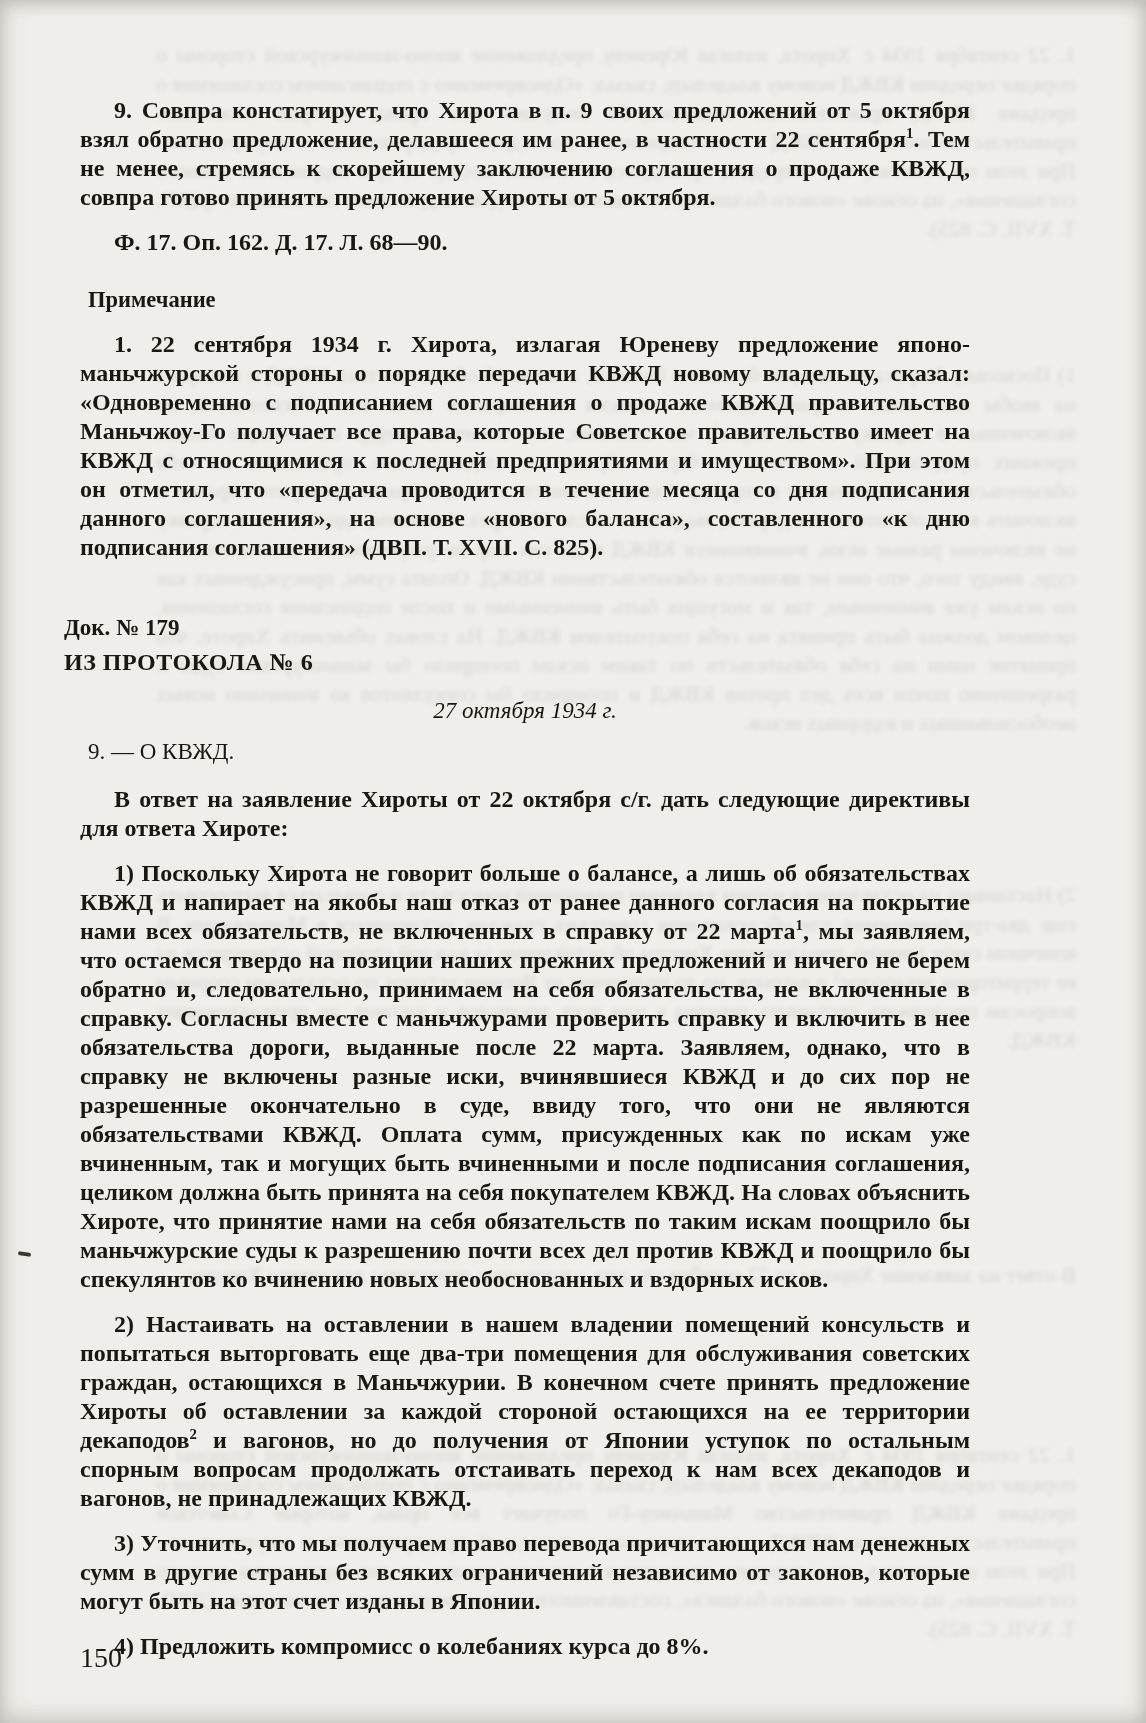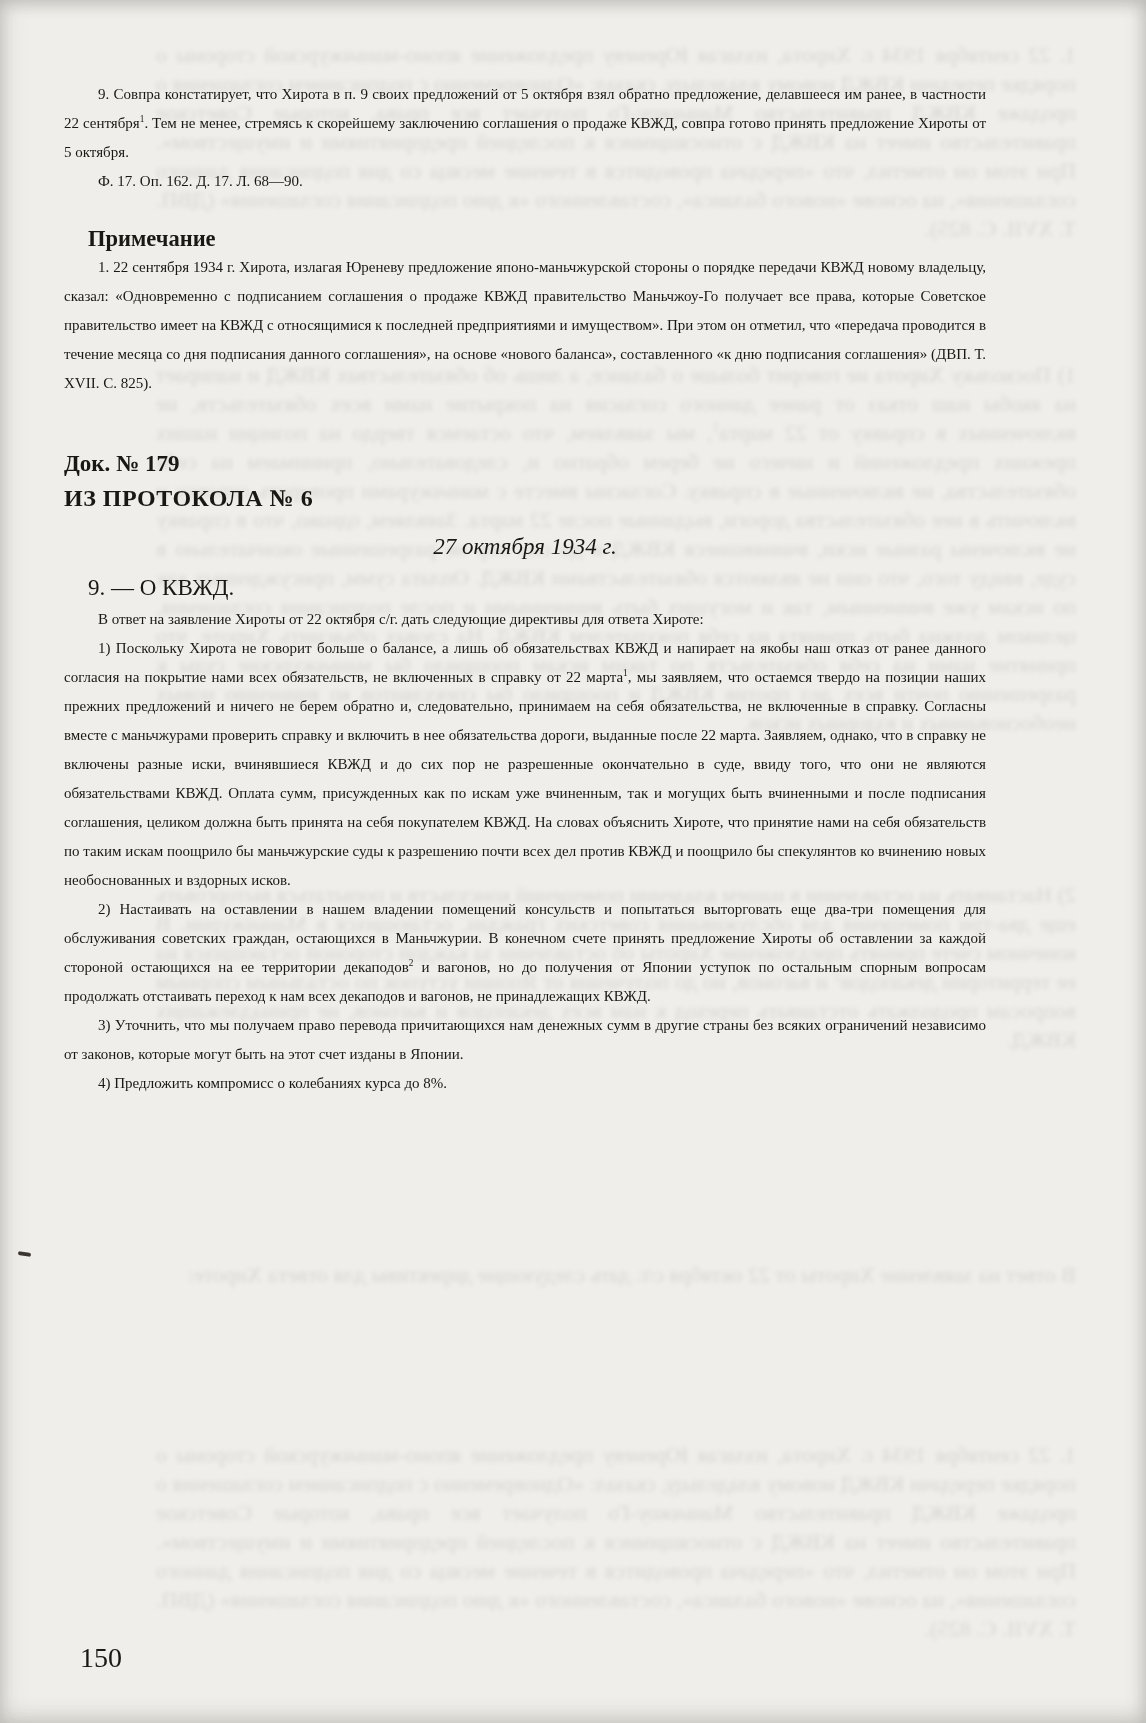--- a/index.html
+++ b/index.html
@@ -27,25 +27,26 @@
     color:#4d4a43;
   }
   .bleed p{
     position:absolute;left:70px;width:920px;margin:0;
     font-size:22px;line-height:29px;text-align:justify;
   }
   .content{
     position:absolute;left:64px;top:80px;width:922px;
   }
   p.body{
-    margin:0;
-    font-size:15px;
+    margin:16px;
+    font-size:24px;
     line-height:29px;
     text-align:justify;
     text-indent:34px;
+    font-weight:bold;
   }
   sup{font-size:.62em;line-height:0;vertical-align:super;}
   .archive{margin-top:18px;font-size:22.5px;line-height:29px;text-indent:0;}
   .note-head{
     margin:28px 0 0 0;
     font-size:22.5px;line-height:29px;font-weight:bold;
     text-indent:24px;
   }
   .note-body{margin-top:26px;}
   .doc-head{margin-top:50px;font-weight:bold;}

